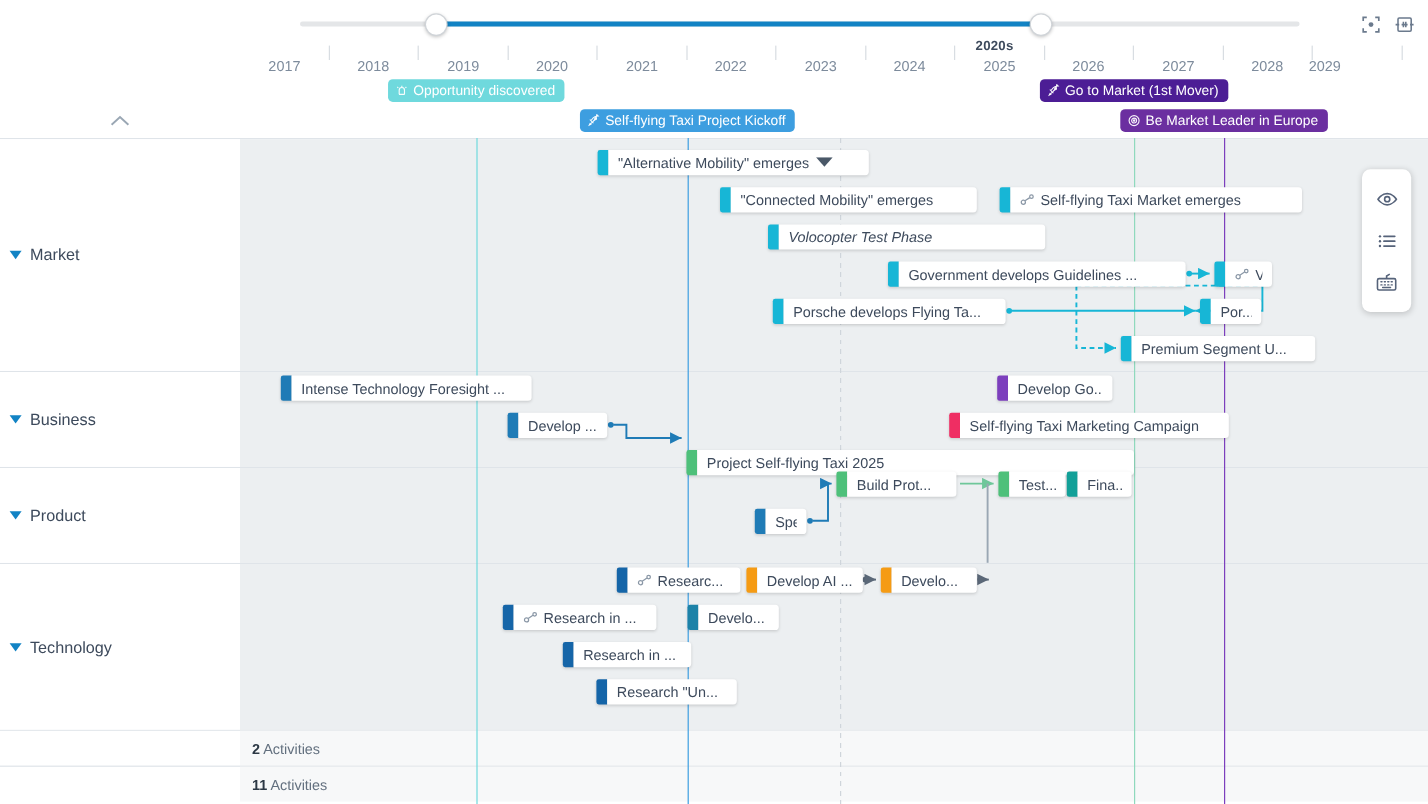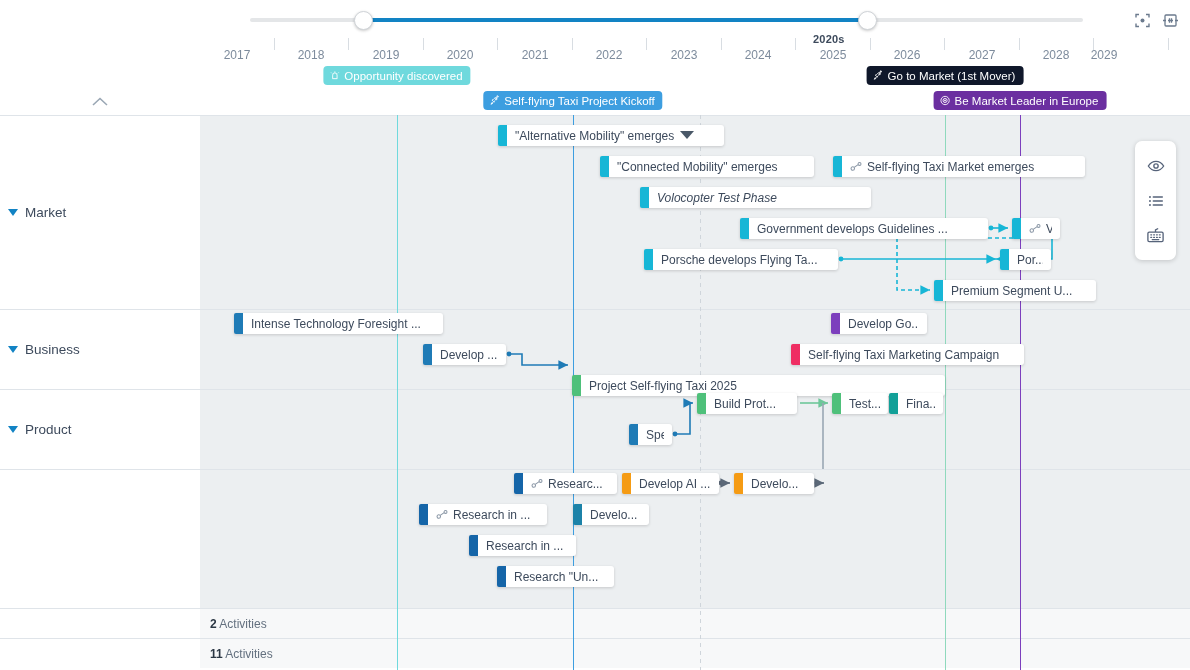--- a/index.html
+++ b/index.html
@@ -211,21 +211,21 @@
       <div class="badge" style="left: 573px; top: 91px; background: rgb(61, 158, 224);">
         <span class="b-ico">
           <svg width="11" height="11" viewBox="0 0 14 14" fill="none" stroke="#fff" stroke-width="1.1">
             <path d="M5.2 8.8L2.4 11.6M11.8 2.2c-3.4.2-5.6 1.8-7 3.9l-1.4.3 2.7 2.8.3-1.5c2-1.4 3.6-3.7 3.9-7z"></path>
             <circle cx="9" cy="5" r="1"></circle>
             <path d="M3.4 9.4l-1.2 2.4 2.4-1.2"></path>
           </svg>
         </span>
         <span>Self-flying Taxi Project Kickoff</span>
       </div>
-      <div class="badge" style="left: 945px; top: 66px; background: #0f172a;">
+      <div class="badge" style="left: 945px; top: 66px; background: #4c1d95;">
         <span class="b-ico">
           <svg width="11" height="11" viewBox="0 0 14 14" fill="none" stroke="#fff" stroke-width="1.1">
             <path d="M5.2 8.8L2.4 11.6M11.8 2.2c-3.4.2-5.6 1.8-7 3.9l-1.4.3 2.7 2.8.3-1.5c2-1.4 3.6-3.7 3.9-7z"></path>
             <circle cx="9" cy="5" r="1"></circle>
             <path d="M3.4 9.4l-1.2 2.4 2.4-1.2"></path>
           </svg>
         </span>
         <span>Go to Market (1st Mover)</span>
       </div>
       <div class="badge" style="left: 1020px; top: 91px; background: rgb(107, 47, 160);">
@@ -266,20 +266,24 @@
         </div>
         <div class="lane" style="top: 274px; height: 80px;">
           <div class="track-cell"></div>
           <div class="label-cell">
             <span class="caret down"></span>
             <span class="lane-name">Product</span>
           </div>
         </div>
         <div class="lane" style="top: 354px; height: 139px;">
           <div class="track-cell"></div>
+          <div class="label-cell">
+            <span class="caret down"></span>
+            <span class="lane-name">Technology</span>
+          </div>
         </div>
         <div class="lane collapsed" style="top: 493px; height: 30px;">
           <div class="track-cell"></div>
           <div class="act-count"><b>2</b> Activities</div>
         </div>
         <div class="lane collapsed" style="top: 523px; height: 30px;">
           <div class="track-cell"></div>
           <div class="act-count"><b>11</b> Activities</div>
         </div>
         <div class="vline" style="left: 397px; background: rgb(111, 217, 221);"></div>

